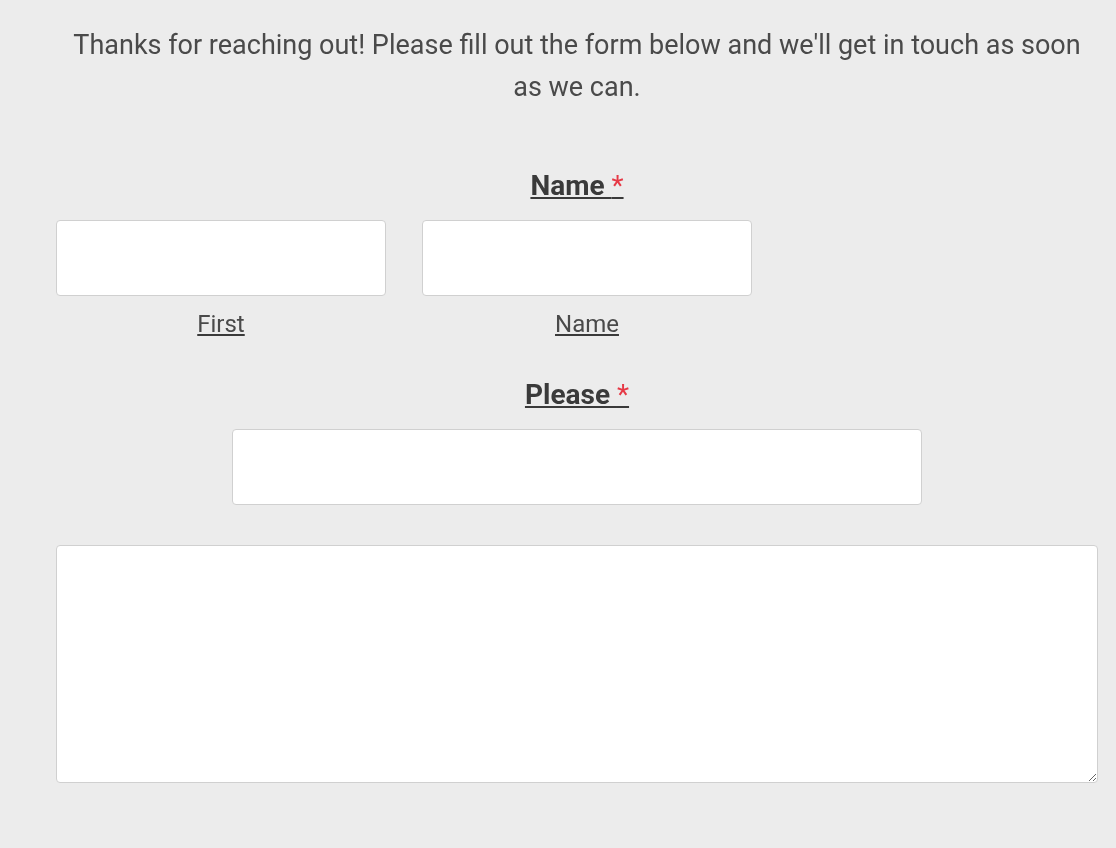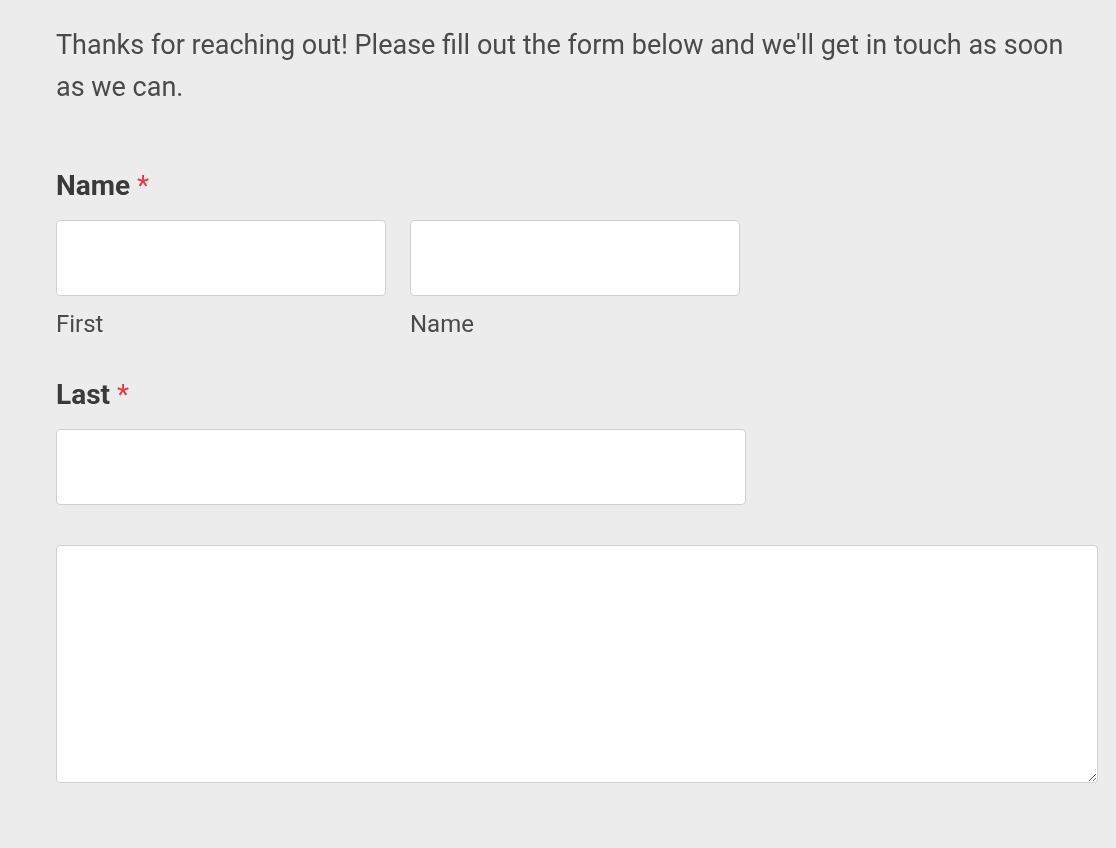--- a/index.html
+++ b/index.html
@@ -1,51 +1,53 @@
 <!DOCTYPE html>
 <html><head>
   <meta charset="utf-8">
   <style>
     * {
       box-sizing: border-box;
       margin: 0;
       padding: 0;
+      text-align: center;
     }
     body {
       background: #ececec;
       font-family: -apple-system, BlinkMacSystemFont, "Segoe UI", Roboto, Helvetica, Arial, sans-serif;
       color: #3a3a3a;
       width: 1116px;
       height: 848px;
       padding: 25px 18px 25px 56px;
     }
     .intro {
       font-size: 27px;
       line-height: 1.55;
       color: #4a4a4a;
       margin-bottom: 60px;
       max-width: 1042px;
     }
     .form-group {
       margin-bottom: 40px;
+      text-decoration: underline;
     }
     .field-label {
       font-size: 28px;
       font-weight: 700;
       color: #3a3a3a;
       margin-bottom: 18px;
       display: block;
     }
     .required {
       color: #e63946;
       font-weight: 400;
     }
     .name-row {
       display: flex;
-      gap: 24px;
+      gap: 36px;
     }
     .name-col {
       display: flex;
       flex-direction: column;
     }
     .text-input {
       width: 330px;
       height: 76px;
       border: 1px solid #d0d0d0;
       border-radius: 4px;
@@ -98,20 +100,20 @@
     </div>
     <div class="name-col">
       <input type="text" class="text-input" value="" style="">
       <span class="sublabel">Name</span>
     </div>
   </div>
 </div>
 
 <div class="form-group">
   <label class="field-label">
-    <span>Last </span><span class="required">*</span>
+    <span>Please </span><span class="required">*</span>
   </label>
   <input type="email" class="email-input" value="" style="">
 </div>
 
 <div class="form-group">
   <textarea class="textarea-input" value="" style=""></textarea>
 </div>
 
 </body></html>

